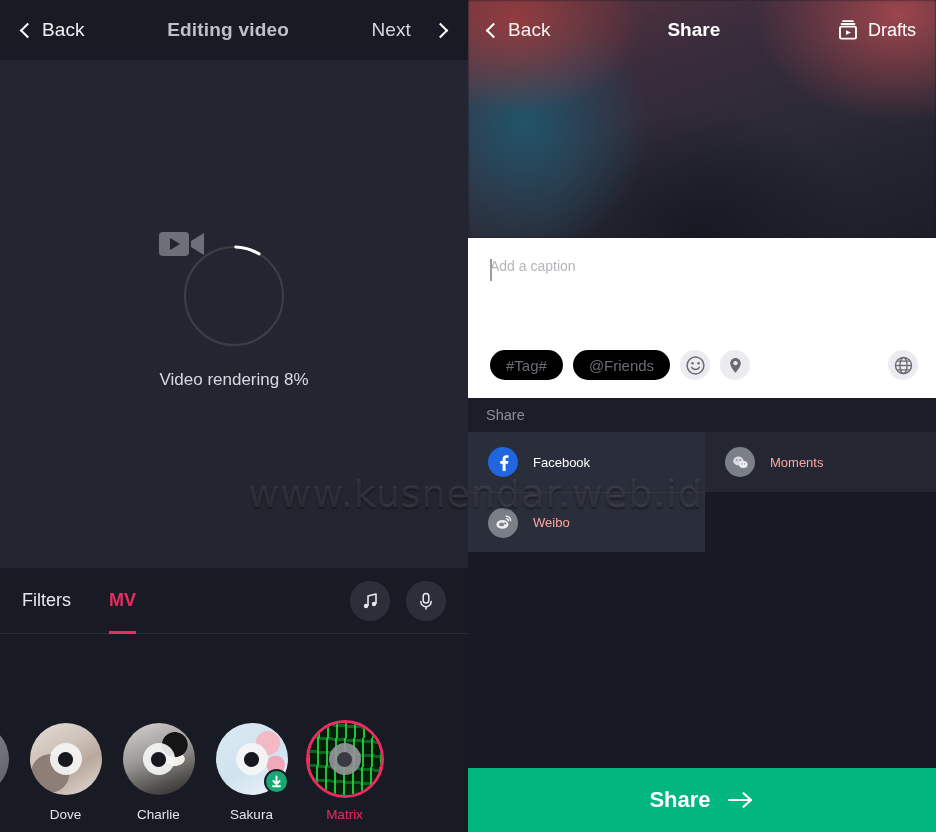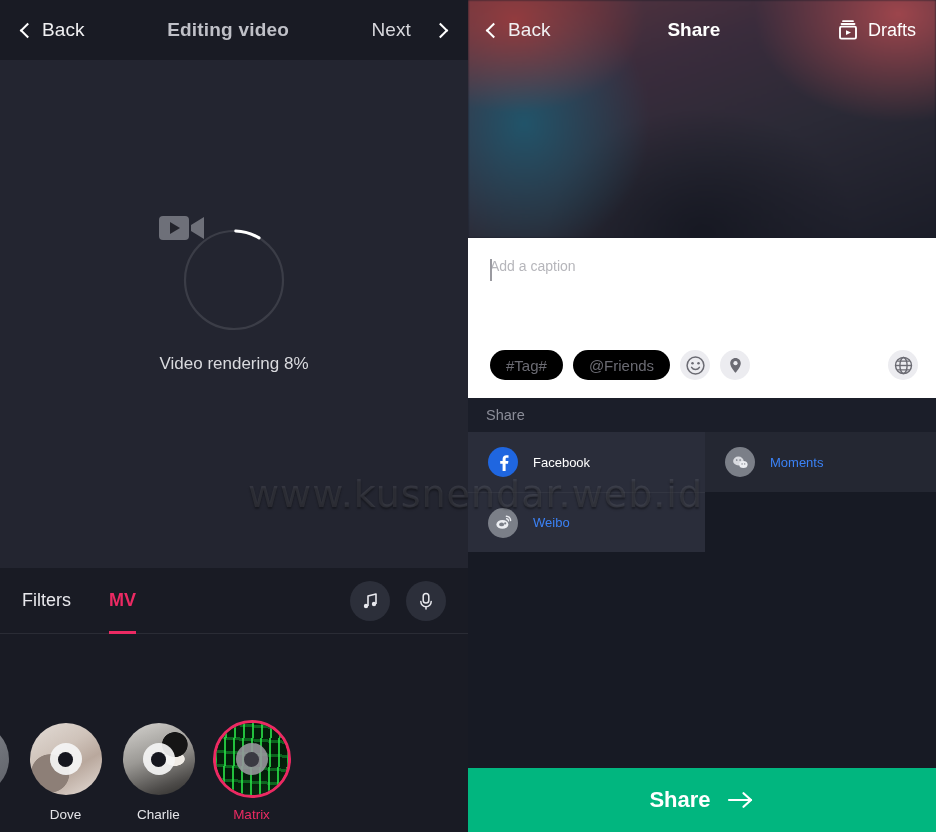--- a/index.html
+++ b/index.html
@@ -35,21 +35,21 @@
   .l-title { color: #bfc0c7; font-size: 19px; font-weight: bold; letter-spacing: .2px; }
   .nav-next { display: flex; align-items: center; gap: 24px; cursor: pointer; }
   .nav-next .nav-label { color: #d8d8dd; }
 
   .preview-area {
     position: relative;
     width: 100%; height: 508px;
     background: #232530;
   }
   .render-block {
-    position: absolute; left: 0; right: 0; top: 168px;
+    position: absolute; left: 0; right: 0; top: 184px;
     display: flex; flex-direction: column; align-items: center;
   }
   .ring-wrap { position: relative; width: 104px; height: 104px; }
   .ring-wrap svg { position: absolute; inset: 0; }
   .cam-icon {
     position: absolute; left: 50%; top: 50%;
     transform: translate(-50%,-50%);
     width: 48px; height: 32px;
   }
   .render-text { margin-top: 22px; color: #d9dade; font-size: 17px; }
@@ -262,21 +262,21 @@
   }
   .share-row.sep { border-top: 1px solid rgba(255,255,255,0.045); }
   .sbadge {
     width: 30px; height: 30px; border-radius: 50%;
     display: flex; align-items: center; justify-content: center;
     flex: 0 0 30px;
   }
   .sbadge.fb { background: #1f66e0; }
   .sbadge.dim { background: #7b7f88; }
   .srow-label { font-size: 13px; color: #fff; }
-  .srow-label.dim { color: #3b82f6; }
+  .srow-label.dim { color: #fca5a5; }
 
   .share-rest {
     position: absolute; left: 0; right: 0; top: 552px; bottom: 64px;
     background: #171a24;
   }
   .share-btn {
     position: absolute; left: 0; right: 0; bottom: 0; height: 64px;
     background: #01b67f;
     display: flex; align-items: center; justify-content: center; gap: 16px;
     cursor: pointer;
@@ -363,20 +363,34 @@
 
         <div class="disc-item">
           <div class="disc-wrap">
             <div class="disc art-charlie">
               <div class="hole"></div>
             </div>
           </div>
           <div class="disc-label">Charlie</div>
         </div>
 
+        <div class="disc-item">
+          <div class="disc-wrap">
+            <div class="disc art-sakura">
+              <div class="hole"></div>
+            </div>
+            <div class="dl-badge">
+              <svg width="13" height="13" viewBox="0 0 13 13">
+                <path d="M6.5 1.5v7M3.4 6l3.1 3.2L9.6 6" fill="none" stroke="#fff" stroke-width="1.9" stroke-linecap="round" stroke-linejoin="round"></path>
+                <line x1="3" y1="11.3" x2="10" y2="11.3" stroke="#fff" stroke-width="1.9" stroke-linecap="round"></line>
+              </svg>
+            </div>
+          </div>
+          <div class="disc-label">Sakura</div>
+        </div>
 
         <div class="disc-item">
           <div class="disc-wrap selected">
             <div class="disc art-matrix">
               <div class="hole"></div>
             </div>
           </div>
           <div class="disc-label sel">Matrix</div>
         </div>
 

